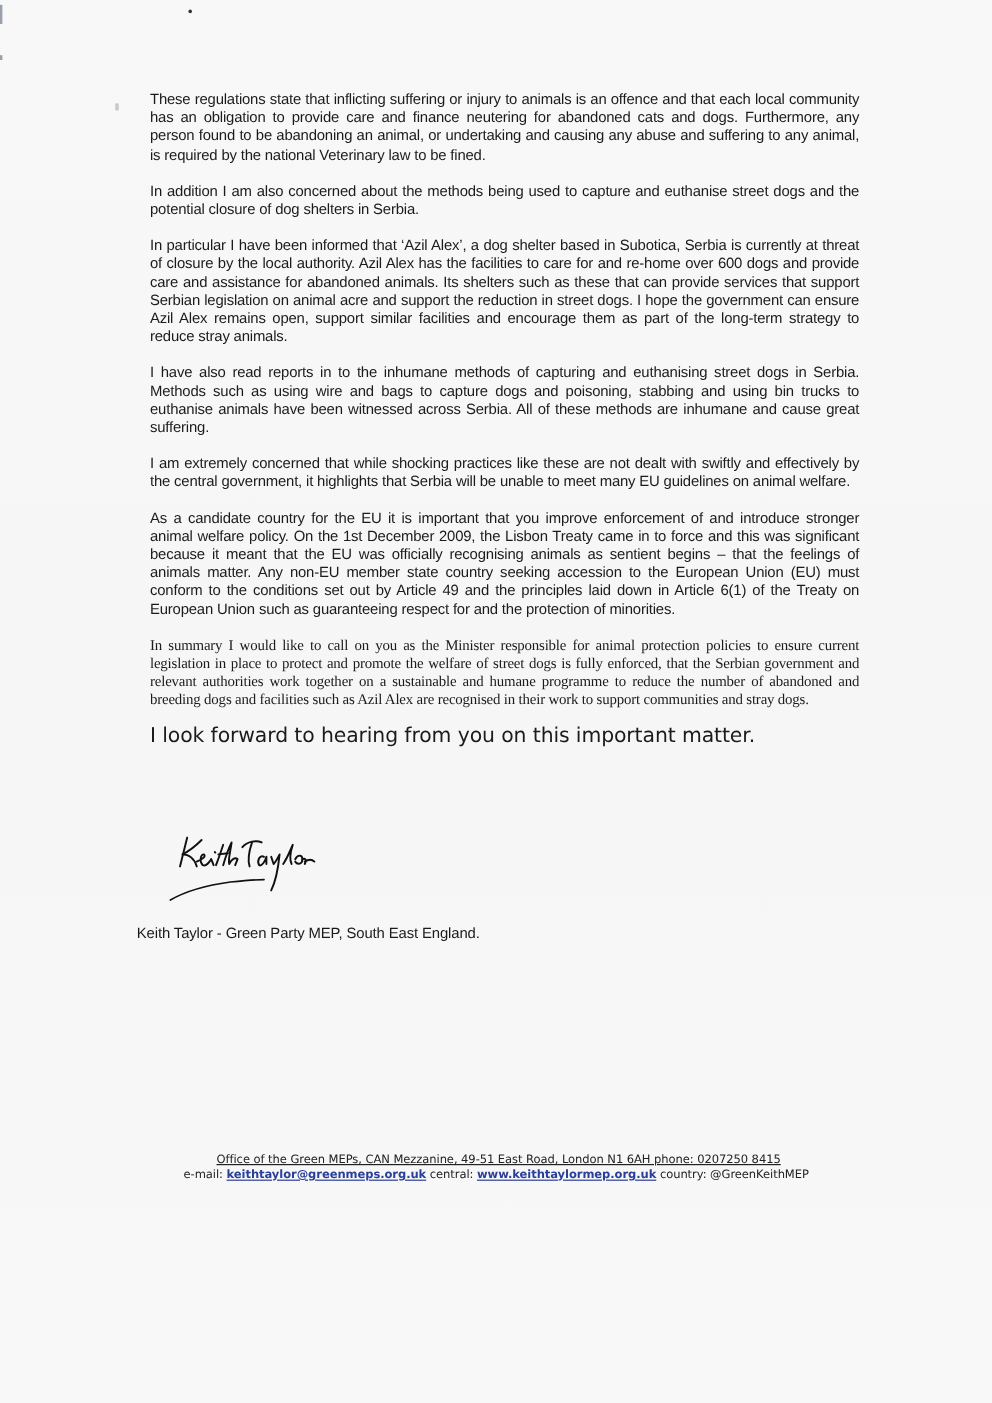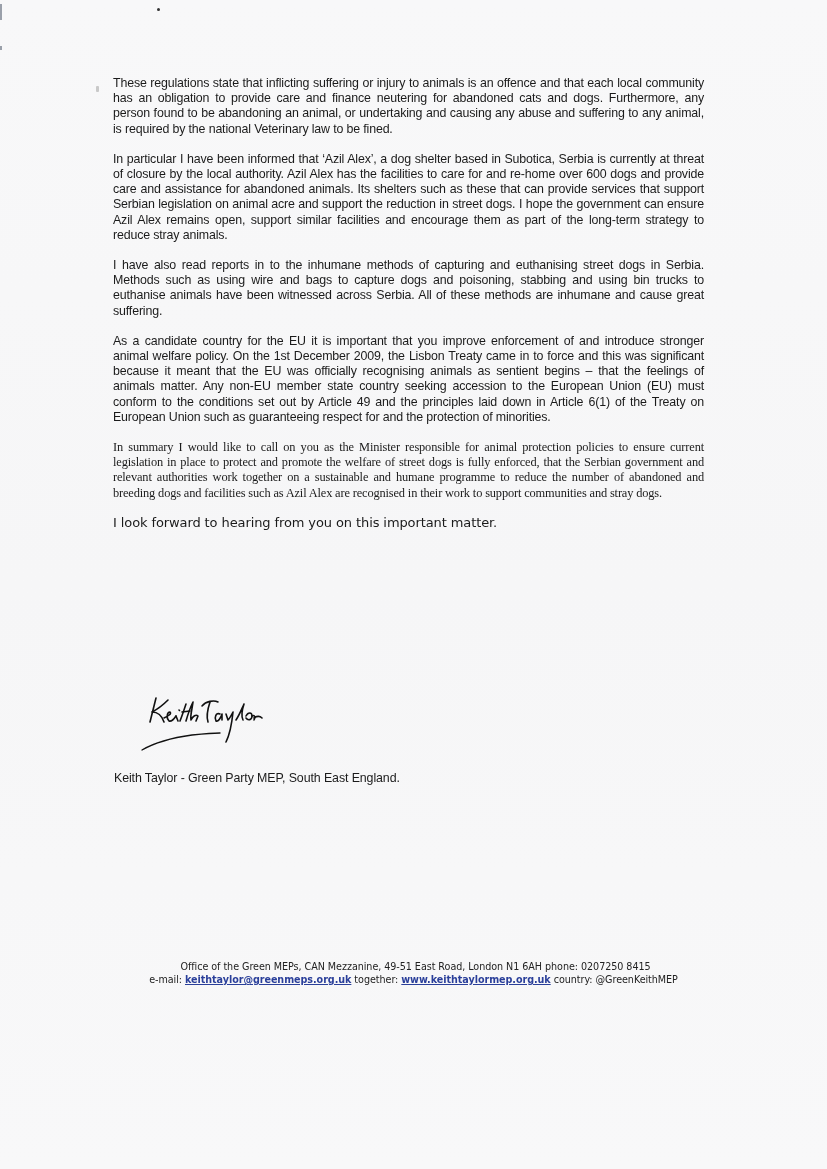--- a/index.html
+++ b/index.html
@@ -19,36 +19,36 @@
       position: absolute;
       left: 0; top: 0;
       width: 827px; height: 1169px;
       background: linear-gradient(180deg, #f8f8f9 0%, #f6f6f7 50%, #f8f8f9 100%);
     }
     .speck { position: absolute; background: #333; border-radius: 50%; }
     .edge-mark { position: absolute; left: 0; width: 2px; background: #9aa0aa; }
 
     .body-text {
       position: absolute;
-      left: 113px;
+      left: 125px;
       top: 76px;
       width: 591px;
       font-size: 12.4px;
       line-height: 15.2px;
       letter-spacing: -0.15px;
     }
     .para {
       margin: 0 0 15px 0;
       text-align: justify;
       text-align-last: left;
     }
     .para.tight { margin-bottom: 14px; font-family: Liberation Serif, serif; }
     .closing {
       font-family: "DejaVu Sans", sans-serif;
-      font-size: 13px;
+      font-size: 17px;
       letter-spacing: -0.1px;
       margin: 0 0 16px 0;
     }
     .sincerely {
       margin: 0;
       font-size: 12.4px;
     }
     .signature {
       position: absolute;
       left: 136px;
@@ -68,41 +68,43 @@
       left: 0;
       width: 827px;
       top: 960px;
       text-align: center;
       font-family: "DejaVu Sans", sans-serif;
       font-size: 9.6px;
       line-height: 13px;
       color: #222;
       letter-spacing: -0.05px;
     }
-    .footer .line1 { padding-left: 4px; }
+    .footer .line1 { padding-left: 4px; text-decoration: underline; }
     .footer a {
       color: #2a3f9a;
       text-decoration: underline;
       font-weight: bold;
     }
   </style>
 </head>
 <body>
 
 <div class="page">
 
   <div class="speck" style="left:157px;top:8px;width:3px;height:3px;"></div>
   <div class="edge-mark" style="top:4px;height:16px;"></div>
   <div class="edge-mark" style="top:46px;height:4px;"></div>
   <div class="speck" style="left:96px;top:86px;width:3px;height:6px;background:#c9c9c9;border-radius:1px;"></div>
 
   <div class="body-text">
     <p class="para">These regulations state that inflicting suffering or injury to animals is an offence and that each local community has an obligation to provide care and finance neutering for abandoned cats and dogs. Furthermore, any person found to be abandoning an animal, or undertaking and causing any abuse and suffering to any animal, is required by the national Veterinary law to be fined.</p>
+    <p class="para">In addition I am also concerned about the methods being used to capture and euthanise street dogs and the potential closure of dog shelters in Serbia.</p>
     <p class="para">In particular I have been informed that ‘Azil Alex’, a dog shelter based in Subotica, Serbia is currently at threat of closure by the local authority. Azil Alex has the facilities to care for and re-home over 600 dogs and provide care and assistance for abandoned animals. Its shelters such as these that can provide services that support Serbian legislation on animal acre and support the reduction in street dogs. I hope the government can ensure Azil Alex remains open, support similar facilities and encourage them as part of the long-term strategy to reduce stray animals.</p>
     <p class="para">I have also read reports in to the inhumane methods of capturing and euthanising street dogs in Serbia. Methods such as using wire and bags to capture dogs and poisoning, stabbing and using bin trucks to euthanise animals have been witnessed across Serbia. All of these methods are inhumane and cause great suffering.</p>
+    <p class="para">I am extremely concerned that while shocking practices like these are not dealt with swiftly and effectively by the central government, it highlights that Serbia will be unable to meet many EU guidelines on animal welfare.</p>
     <p class="para">As a candidate country for the EU it is important that you improve enforcement of and introduce stronger animal welfare policy. On the 1st December 2009, the Lisbon Treaty came in to force and this was significant because it meant that the EU was officially recognising animals as sentient begins – that the feelings of animals matter. Any non-EU member state country seeking accession to the European Union (EU) must conform to the conditions set out by Article 49 and the principles laid down in Article 6(1) of the Treaty on European Union such as guaranteeing respect for and the protection of minorities.</p>
     <p class="para tight">In summary I would like to call on you as the Minister responsible for animal protection policies to ensure current legislation in place to protect and promote the welfare of street dogs is fully enforced, that the Serbian government and relevant authorities work together on a sustainable and humane programme to reduce the number of abandoned and breeding dogs and facilities such as Azil Alex are recognised in their work to support communities and stray dogs.</p>
     <p class="closing">I look forward to hearing from you on this important matter.</p>
   </div>
 
   <svg class="signature" viewBox="0 0 150 68" fill="none" stroke="#111" stroke-width="1.6" stroke-linecap="round" stroke-linejoin="round">
 
     <path d="M20 10 L14 34"></path>
     <path d="M32 12 C26 18 20 22 16 24 C22 24 26 28 28 34"></path>
 
@@ -126,19 +128,19 @@
     <path d="M6 62 C18 55 34 50 56 47 C66 46 76 45 84 45" stroke-width="1.4"></path>
   </svg>
 
   <div class="signatory">Keith Taylor - Green Party MEP, South East England.</div>
 
   <div class="footer">
     <div class="line1">Office of the Green MEPs, CAN Mezzanine, 49-51 East Road, London N1 6AH phone: 0207250 8415</div>
     <div class="line2">
       <span>e-mail:</span>
       <a>keithtaylor@greenmeps.org.uk</a>
-      <span>together:</span>
+      <span>central:</span>
       <a>www.keithtaylormep.org.uk</a>
       <span>country:</span>
       <span>@GreenKeithMEP</span>
     </div>
   </div>
 </div>
 
 </body></html>

